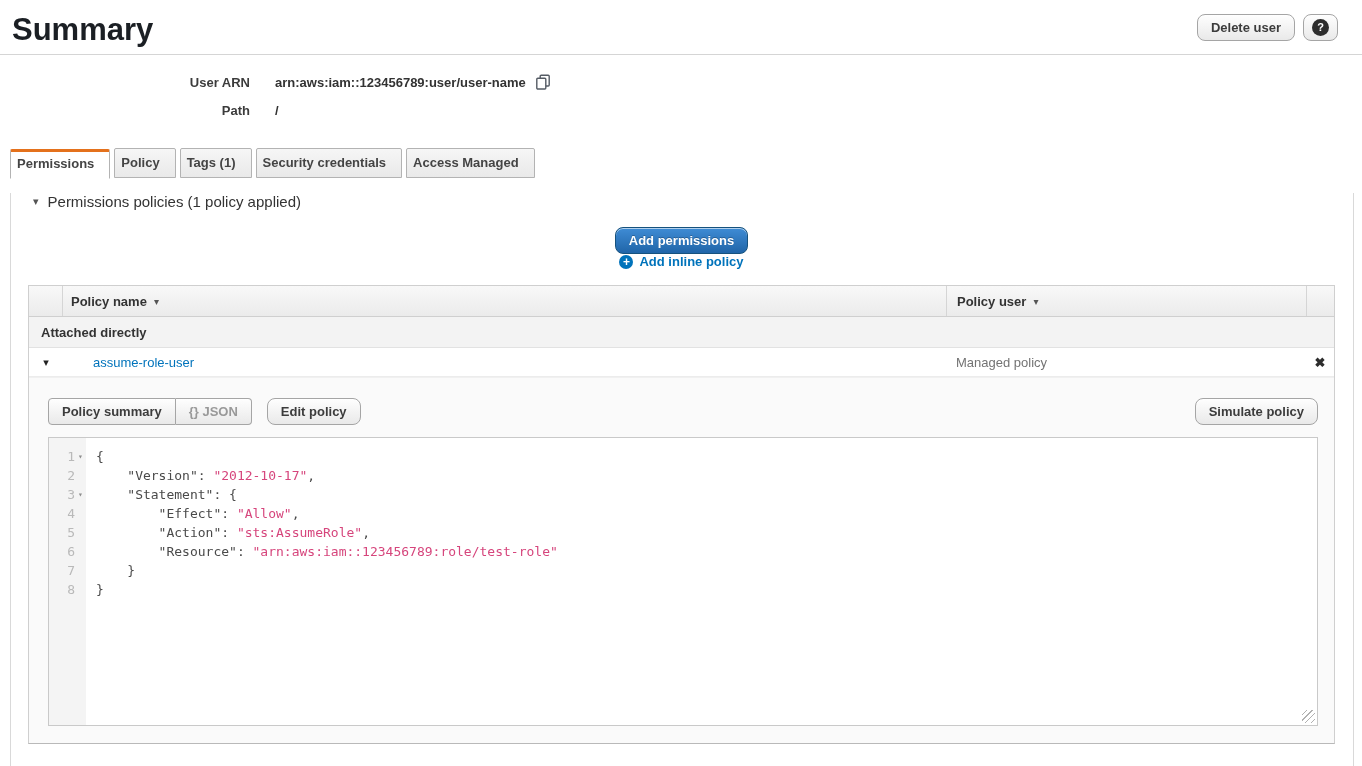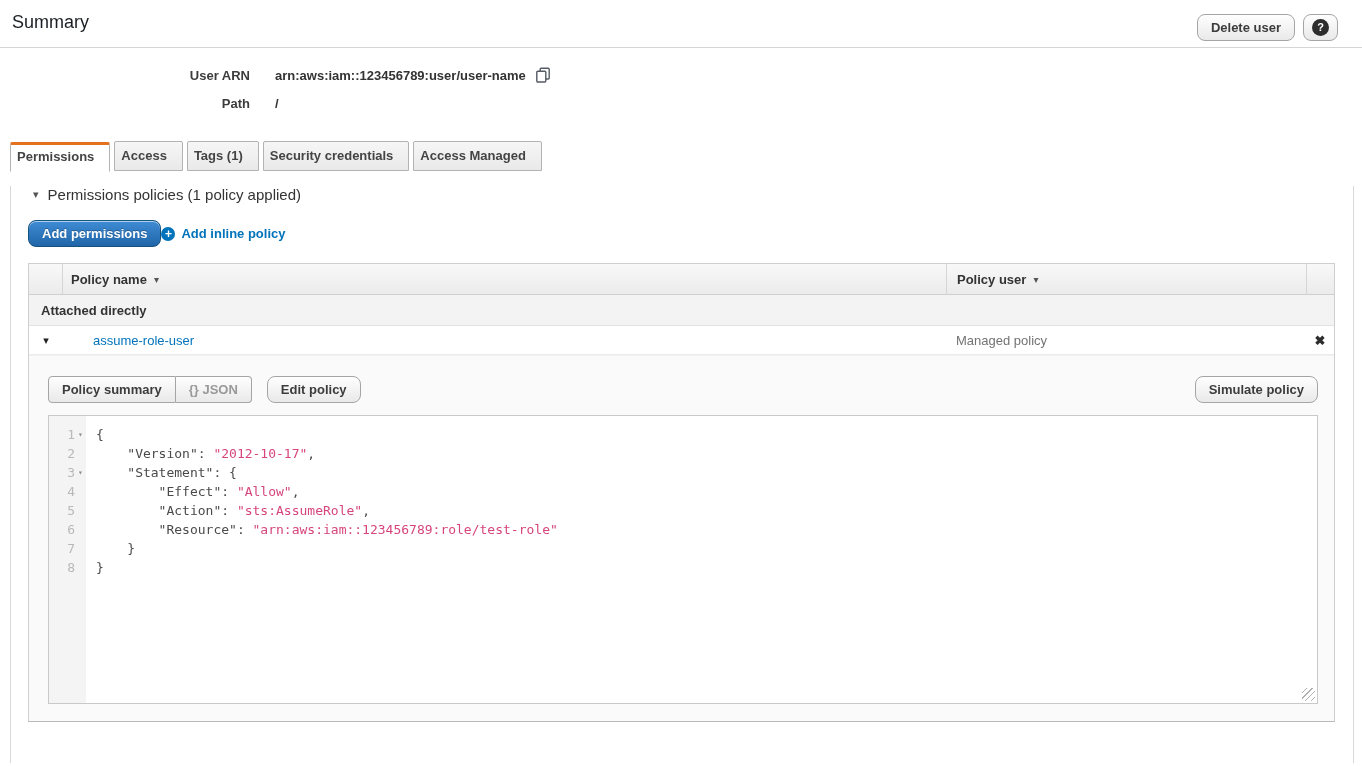--- a/index.html
+++ b/index.html
@@ -2,21 +2,21 @@
 <html style="--link-blue: #0073bb; --tab-orange: #e4711c; --primary-btn-top: #3f8cd5; --primary-btn-bottom: #2065a8; --code-string: #d6457c;"><head>
 <meta charset="utf-8">
 <style>
   * { margin:0; padding:0; box-sizing:border-box; }
   html,body { width:1362px; height:766px; background:#fff; overflow:hidden;
     font-family:"Liberation Sans", sans-serif; font-size:13px; color:#444; }
 
   
   .page-header { display:flex; justify-content:space-between; align-items:flex-start;
     padding:12px 24px 0 12px; }
-  .page-title { font-size:18px; font-weight:400; color:#1b1f24; }
+  .page-title { font-size:31px; font-weight:700; color:#1b1f24; }
   .header-actions { display:flex; gap:8px; margin-top:2px; }
 
   .btn { display:inline-flex; align-items:center; justify-content:center;
     background:linear-gradient(#fefefe,#e9e9e9); border:1px solid #a5a5a5;
     border-radius:8px; padding:5px 13px; font-weight:bold; font-size:13px; color:#3c3c3c;
     cursor:pointer; font-family:"Liberation Sans", sans-serif;
     box-shadow:0 1px 0 rgba(255,255,255,.6) inset; }
   .btn-help { padding:4px 8px; }
   .help-circle { display:inline-block; width:17px; height:17px; border-radius:50%;
     background:#2d2d2d; color:#fff; font-size:11px; font-weight:bold; line-height:17px;
@@ -41,21 +41,21 @@
   .tab.active { background:#fff; border-top:3px solid var(--tab-orange,#e4711c);
     border-bottom:1px solid #fff; padding-top:4px; margin-bottom:-1px; position:relative; z-index:2; }
 
   
   .panel { margin:0 8px 0 10px; border-left:1px solid #d9d9d9; border-right:1px solid #d9d9d9;
     height:577px; position:relative; background:#fff; }
 
   .section-header { margin:15px 0 0 22px; font-size:15px; color:#333; display:flex; align-items:center; }
   .section-header .tri { font-size:11px; color:#545454; margin-right:9px; }
 
-  .actions-row { display:flex; justify-content:flex-start; align-items:center; margin:17px 18px 0 17px; }
+  .actions-row { display:flex; justify-content:flex-end; align-items:center; margin:17px 18px 0 17px;flex-direction:column; }
   .inline-link { display:inline-flex; align-items:center; gap:6px; color:var(--link-blue,#0073bb);
     font-weight:bold; cursor:pointer; text-decoration:none; }
   .plus-circle { display:inline-block; width:14px; height:14px; border-radius:50%;
     background:var(--link-blue,#0073bb); color:#fff; font-size:12px; font-weight:bold;
     line-height:14px; text-align:center; }
 
   
   .ptable { margin:16px 18px 0 17px; border:1px solid #cfcfcf; border-bottom:1px solid #b9b9b9; }
   .thead { display:flex; align-items:stretch; height:31px;
     background:linear-gradient(#f8f8f8,#ebebeb); border-bottom:1px solid #cfcfcf; }
@@ -131,21 +131,21 @@
     </span>
   </div>
   <div class="field-row">
     <span class="field-label">Path</span>
     <span class="field-value">/</span>
   </div>
 </div>
 
 <div class="tabs">
   <div class="tab active">Permissions</div>
-  <div class="tab">Access</div>
+  <div class="tab">Policy</div>
   <div class="tab">Tags (1)</div>
   <div class="tab">Security credentials</div>
   <div class="tab">Access Managed</div>
 </div>
 
 <div class="panel">
 
   <div class="section-header">
     <span class="tri">▾</span>
     <span>Permissions policies (1 policy applied)</span>

